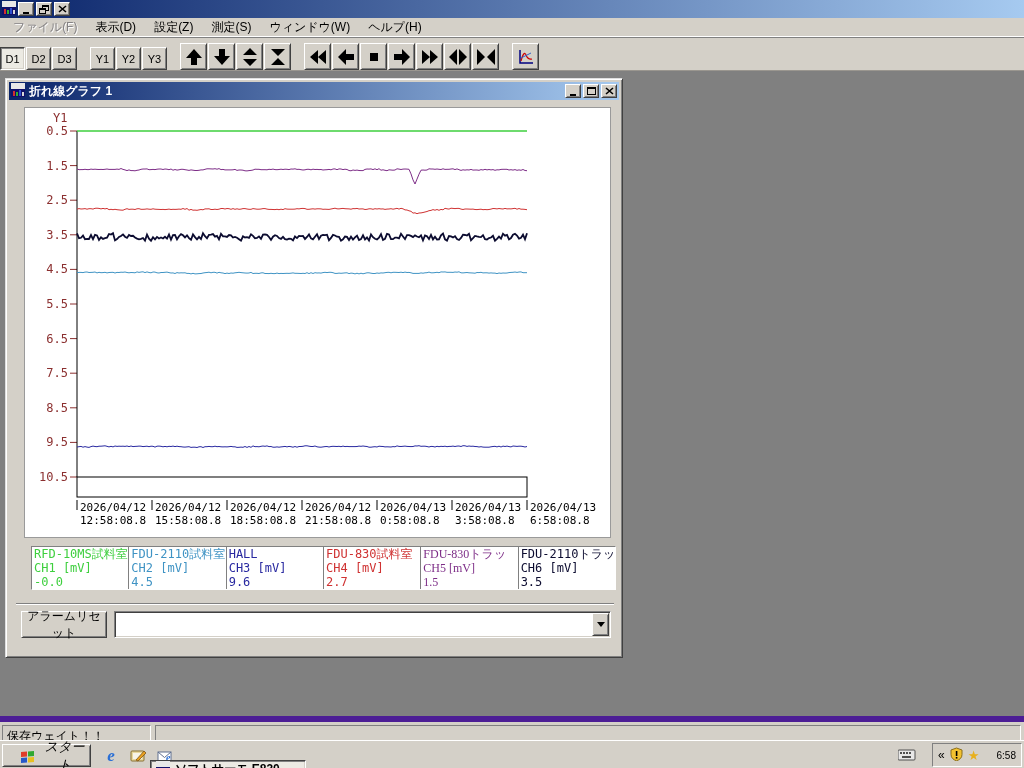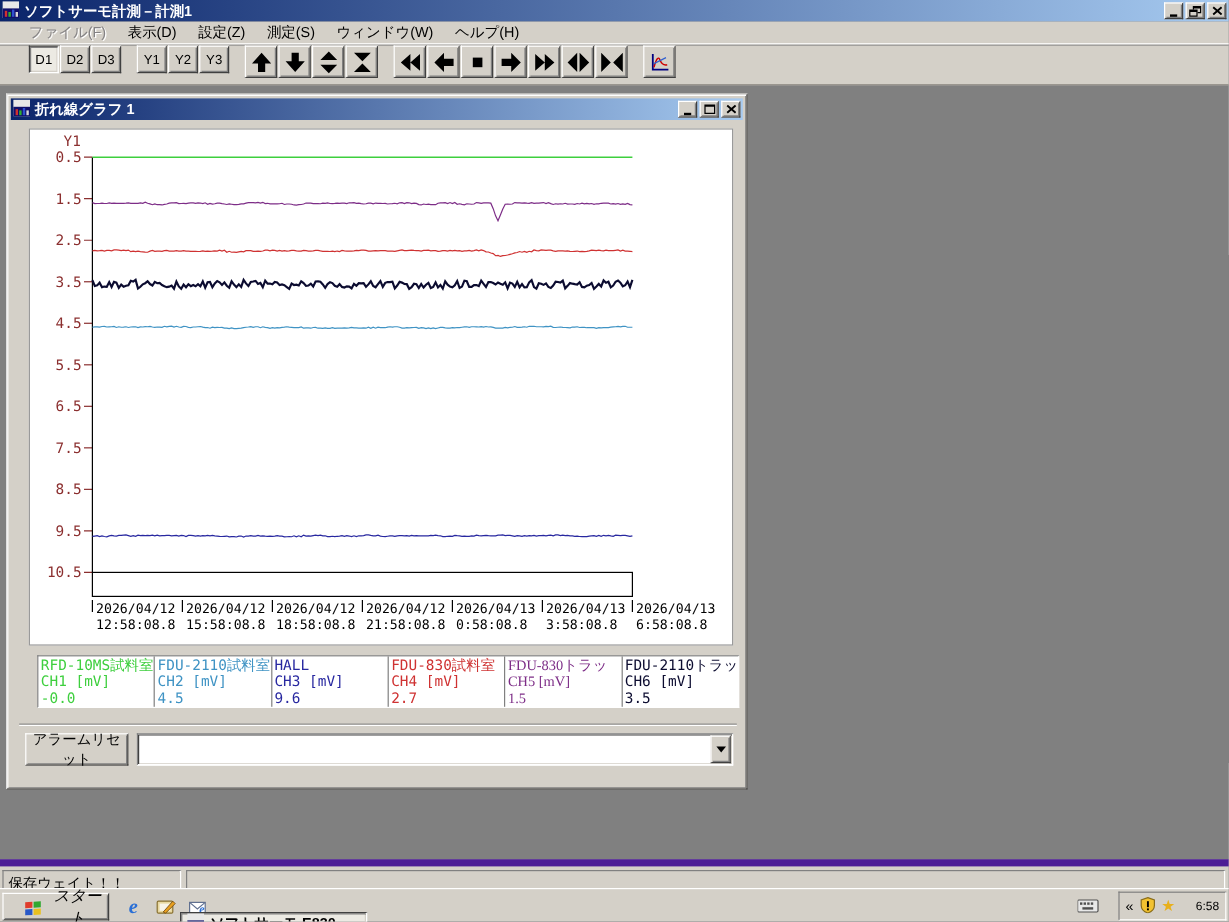--- a/index.html
+++ b/index.html
@@ -22,27 +22,27 @@
     white-space:nowrap; overflow:hidden; }
   .win-btn { width:16px; height:14px; margin-left:2px; display:flex; align-items:center; justify-content:center; }
   .glyph-min { width:6px; height:2px; background:#000; margin-top:7px; }
   .glyph-max { width:9px; height:8px; border:1px solid #000; border-top:2px solid #000; }
   .glyph-restore { position:relative; width:10px; height:9px; }
   .glyph-restore .b1 { position:absolute; right:0; top:0; width:7px; height:6px; border:1px solid #000; border-top:2px solid #000; background:#d4d0c8;}
   .glyph-restore .b2 { position:absolute; left:0; bottom:0; width:7px; height:6px; border:1px solid #000; border-top:2px solid #000; background:#d4d0c8;}
 
   
   .menubar { position:absolute; left:0; top:18px; width:1024px; height:19px; background:#d4d0c8;
-    display:flex; align-items:center; padding-left:15px; border-bottom:1px solid #ffffff; }
+    display:flex; align-items:center; padding-left:4px; border-bottom:1px solid #ffffff; }
   .menu-item { padding:2px 9px; color:#000; }
   .menu-item.disabled { color:#848284; text-shadow:1px 1px 0 #ffffff; }
 
   
   .toolbar { position:absolute; left:0; top:38px; width:1024px; height:33px; background:#d4d0c8;
-    display:flex; align-items:flex-start; padding-left:24px; border-bottom:1px solid #9a968f; }
+    display:flex; align-items:flex-end; padding-left:0; border-bottom:1px solid #9a968f; }
   .tb-group { display:flex; margin-right:12px; }
   .tb-btn { width:25px; height:23px; margin-right:1px; display:flex; align-items:center; justify-content:center;
     font-size:11px; color:#000; }
   .tb-arrow { width:27px; height:27px; }
   .tb-arrow svg, .tb-btn svg { display:block; }
 
   
   .child { position:absolute; left:5px; top:78px; width:618px; height:580px; background:#d4d0c8;
     border:1px solid; border-color:#dfdfdf #404040 #404040 #dfdfdf;
     box-shadow: inset 1px 1px 0 #ffffff, inset -1px -1px 0 #808080; }
@@ -105,21 +105,20 @@
     <span>
       <svg width="14" height="14">
           <rect x="0" y="0" width="14" height="14" fill="#e8e8e8"></rect>
           <rect x="0" y="6" width="14" height="8" fill="#10106a"></rect>
           <rect x="2" y="8" width="2" height="5" fill="#d03030"></rect>
           <rect x="5" y="9" width="2" height="4" fill="#30b030"></rect>
           <rect x="8" y="7" width="2" height="6" fill="#3050d0"></rect>
           <rect x="11" y="9" width="2" height="4" fill="#d8d8d8"></rect>
         </svg>
     </span>
-    <span class="ttl">ソフトサーモ計測－計測1</span>
     <span class="win-btn r">
         <span class="glyph-min"></span>
       </span>
     <span class="win-btn r">
         <span class="glyph-restore">
           <span class="b1"></span>
           <span class="b2"></span>
         </span>
       </span>
     <span class="win-btn r">

